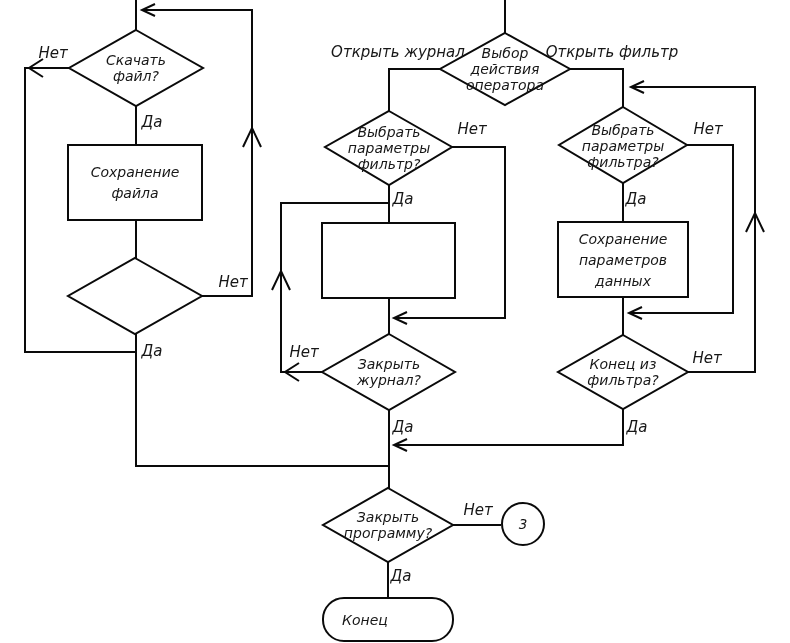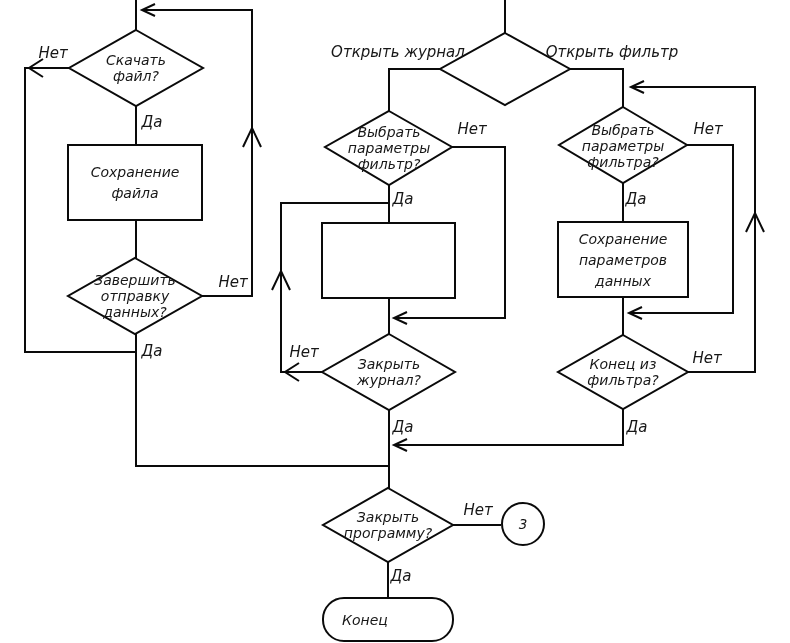--- a/index.html
+++ b/index.html
@@ -116,26 +116,26 @@
   <div class="node-label" style="left:136px; top:68px">
     <div>Скачать</div>
     <div>файл?</div>
   </div>
 
   <div class="node-label process" style="left:135px; top:183px">
     <div>Сохранение</div>
     <div>файла</div>
   </div>
 
-  <div class="node-label" style="left:135px; top:296px">
-    <div>Завершить</div>
-    <div>отправку</div>
-    <div>данных?</div>
+
+  <div class="node-label" style="left:505px; top:69px">
+    <div>Выбор</div>
+    <div>действия</div>
+    <div>оператора</div>
   </div>
-
 
   <div class="node-label" style="left:389px; top:148px">
     <div>Выбрать</div>
     <div>параметры</div>
     <div>фильтр?</div>
   </div>
 
 
   <div class="node-label" style="left:389px; top:372px">
     <div>Закрыть</div>

